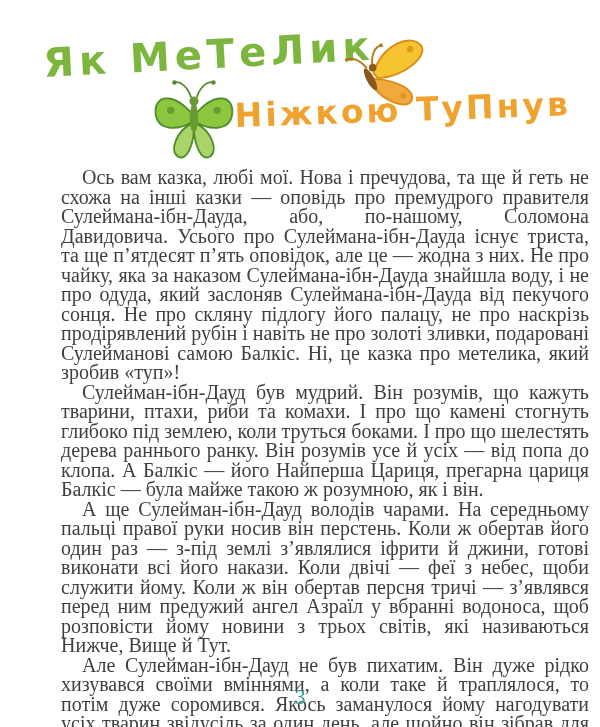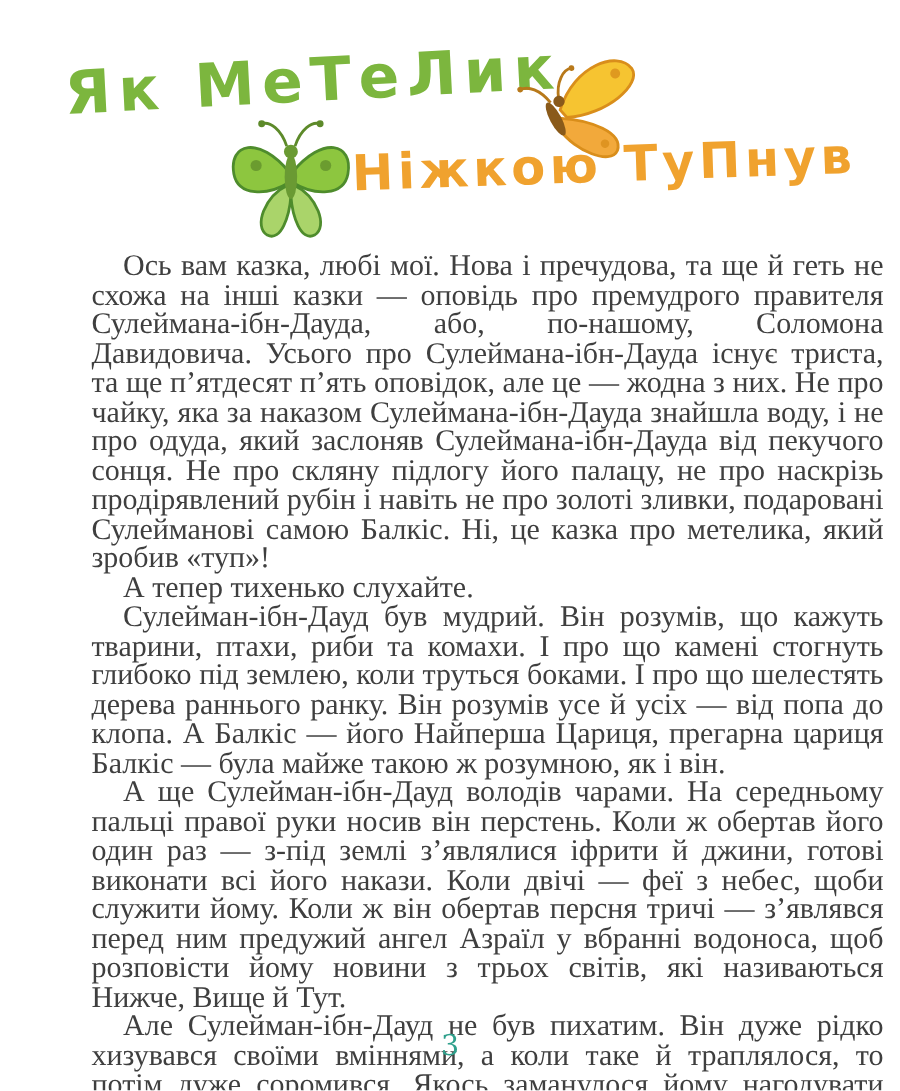--- a/index.html
+++ b/index.html
@@ -93,21 +93,20 @@
       <path d="M46 50 C66 54 88 66 82 78 C76 88 52 74 44 58 Z" fill="#f2a93b" stroke="#d98e1b" stroke-width="2"></path>
       <ellipse cx="42" cy="50" rx="4" ry="13" fill="#8a5a1a" transform="rotate(-20 42 50)"></ellipse>
       <circle cx="46" cy="38" r="4" fill="#8a5a1a"></circle>
       <circle cx="88" cy="24" r="3.5" fill="#d98e1b" opacity="0.8"></circle>
       <circle cx="74" cy="72" r="3" fill="#d98e1b" opacity="0.8"></circle>
     </svg>
   </header>
 
   <main class="body-text">
     <p>Ось вам казка, любі мої. Нова і пречудова, та ще й геть не схожа на інші казки — оповідь про премудрого правителя Сулеймана-ібн-Дауда, або, по-нашому, Соломона Давидовича. Усього про Сулеймана-ібн-Дауда існує триста, та ще п’ятдесят п’ять оповідок, але це — жодна з них. Не про чайку, яка за наказом Сулеймана-ібн-Дауда знайшла воду, і не про одуда, який заслоняв Сулеймана-ібн-Дауда від пекучого сонця. Не про скляну підлогу його палацу, не про наскрізь продірявлений рубін і навіть не про золоті зливки, подаровані Сулейманові самою Балкіс. Ні, це казка про метелика, який зробив «туп»!</p>
-    <p>А тепер тихенько слухайте.</p>
     <p>Сулейман-ібн-Дауд був мудрий. Він розумів, що кажуть тварини, птахи, риби та комахи. І про що камені стогнуть глибоко під землею, коли труться боками. І про що шелестять дерева раннього ранку. Він розумів усе й усіх — від попа до клопа. А Балкіс — його Найперша Цариця, прегарна цариця Балкіс — була майже такою ж розумною, як і він.</p>
     <p>А ще Сулейман-ібн-Дауд володів чарами. На середньому пальці правої руки носив він перстень. Коли ж обертав його один раз — з-під землі з’являлися іфрити й джини, готові виконати всі його накази. Коли двічі — феї з небес, щоби служити йому. Коли ж він обертав персня тричі — з’являвся перед ним предужий ангел Азраїл у вбранні водоноса, щоб розповісти йому новини з трьох світів, які називаються Нижче, Вище й Тут.</p>
     <p>Але Сулейман-ібн-Дауд не був пихатим. Він дуже рідко хизувався своїми вміннями, а коли таке й траплялося, то потім дуже соромився. Якось заманулося йому нагодувати усіх тварин звідусіль за один день, але щойно він зібрав для них їжу, як із глибин морських піднявся Звір і з’їв усе за три ковтки. Сулейман-ібн-Дауд дуже здивувався і запитав:</p>
   </main>
 
   <footer>
     <div class="page-number">3</div>
   </footer>
 
 </div>

